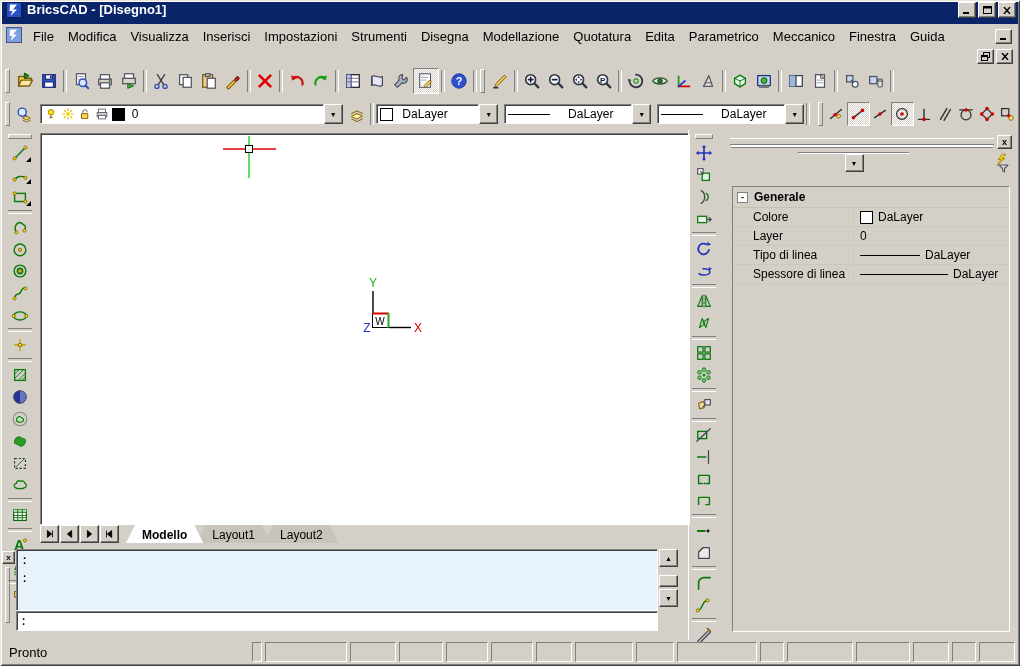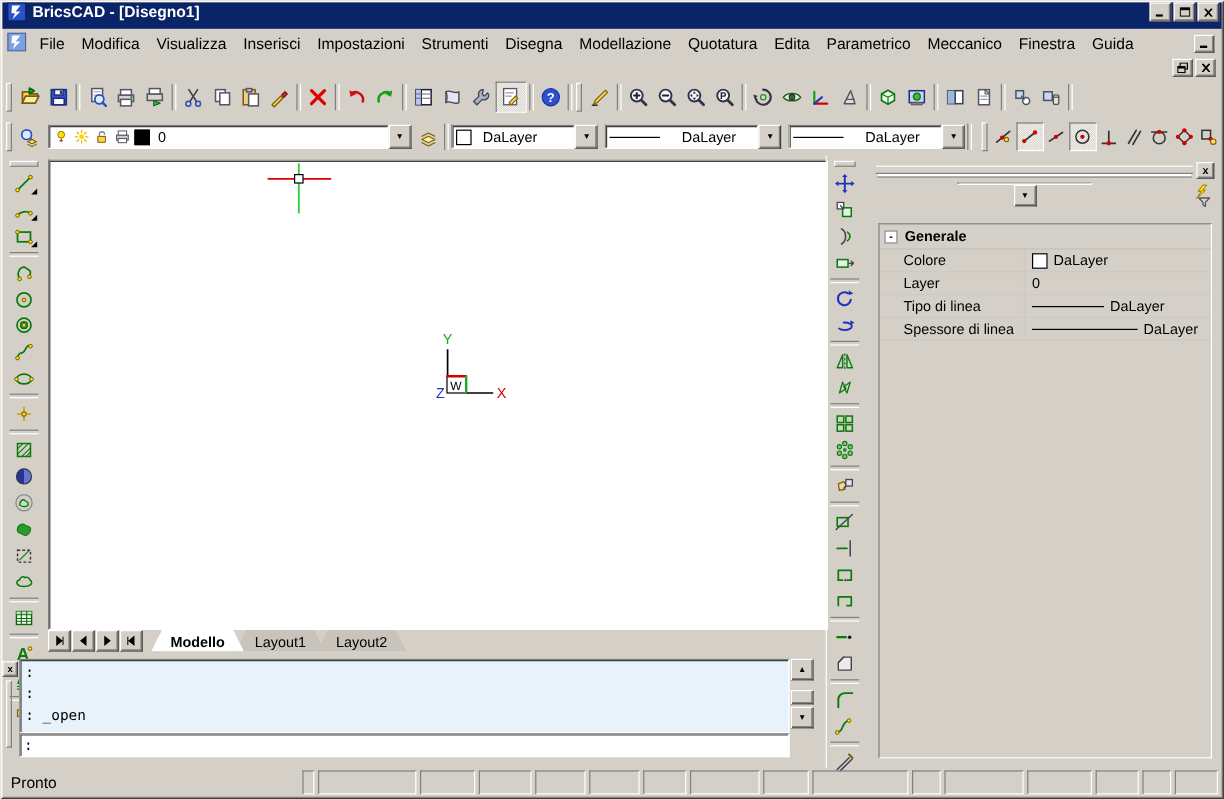--- a/index.html
+++ b/index.html
@@ -863,21 +863,21 @@
           </svg>
         </span>
         <span class="tab active first">Modello</span>
         <span class="tab">Layout1</span>
         <span class="tab">Layout2</span>
       </div>
 
     <div id="cmd">
       <span id="cmd-close" class="raised">x</span>
       <span id="cmd-grip"></span>
-      <div id="cmd-hist"><div>:</div><div>:</div><div>: _open</div></div>
+      <div id="cmd-hist"><div>:</div><div>:</div></div>
       <div id="cmd-scroll">
         <span class="sb-btn raised" style="top:0;">▲</span>
         <span id="cmd-thumb" class="raised"></span>
         <span class="sb-btn raised" style="bottom:0;">▼</span>
       </div>
       <div id="cmd-input">
         <input value=":" style="">
       </div>
     </div>
 

